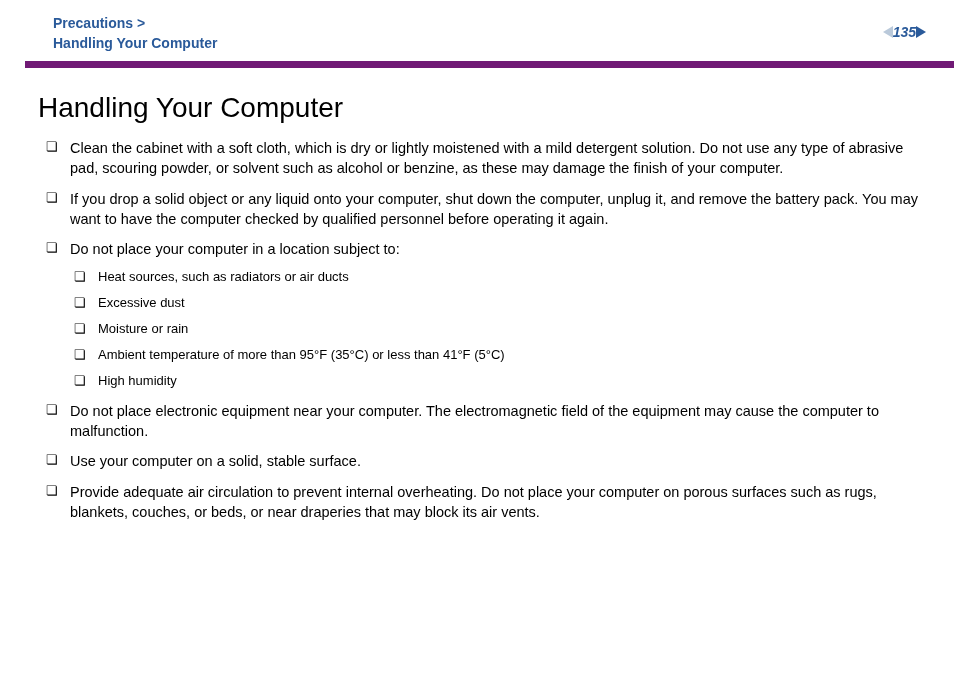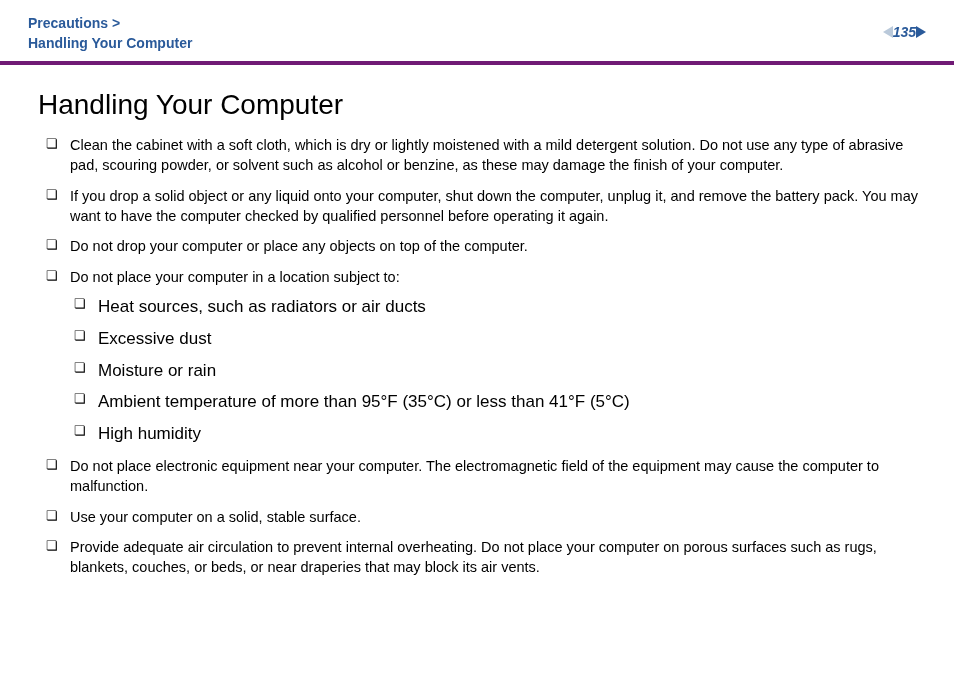--- a/index.html
+++ b/index.html
@@ -9,21 +9,22 @@
     height: 674px;
     background: #fff;
     color: #000;
     position: relative;
   }
   .header {
     display: flex;
     justify-content: space-between;
     align-items: flex-start;
     padding: 14px 28px 8px 28px;
-    border-bottom: 4px solid #701a75;
+    border-bottom: 7px solid #701a75;
+    margin-left: 25px;
   }
   .breadcrumb {
     color: #2a5a9a;
     font-weight: bold;
     font-size: 14px;
     line-height: 1.4;
   }
   .breadcrumb-sub {
     display: block;
   }
@@ -78,21 +79,21 @@
   }
   ul.sub {
     list-style: none;
     padding-left: 4px;
     margin-top: 8px;
   }
   ul.sub > li {
     position: relative;
     padding-left: 24px;
     margin-bottom: 8px;
-    font-size: 17px;
+    font-size: 13px;
     line-height: 1.4;
   }
   ul.sub > li::before {
     content: "❏";
     position: absolute;
     left: 0;
     top: 0;
     font-size: 13px;
   }
 </style>
@@ -109,21 +110,20 @@
     <span class="page-num">135</span>
     <div class="arrow-right"></div>
   </div>
 </div>
 
 <div class="content">
   <h1>Handling Your Computer</h1>
   <ul class="main">
     <li><span>Clean the cabinet with a soft cloth, which is dry or lightly moistened with a mild detergent solution. Do not use any type of abrasive pad, scouring powder, or solvent such as alcohol or benzine, as these may damage the finish of your computer.</span></li>
     <li><span>If you drop a solid object or any liquid onto your computer, shut down the computer, unplug it, and remove the battery pack. You may want to have the computer checked by qualified personnel before operating it again.</span></li>
-    <li><span>Do not drop your computer or place any objects on top of the computer.</span></li>
     <li>
       <span>Do not place your computer in a location subject to:</span>
       <ul class="sub">
         <li><span>Heat sources, such as radiators or air ducts</span></li>
         <li><span>Excessive dust</span></li>
         <li><span>Moisture or rain</span></li>
         <li><span>Ambient temperature of more than 95°F (35°C) or less than 41°F (5°C)</span></li>
         <li><span>High humidity</span></li>
       </ul>
     </li>

